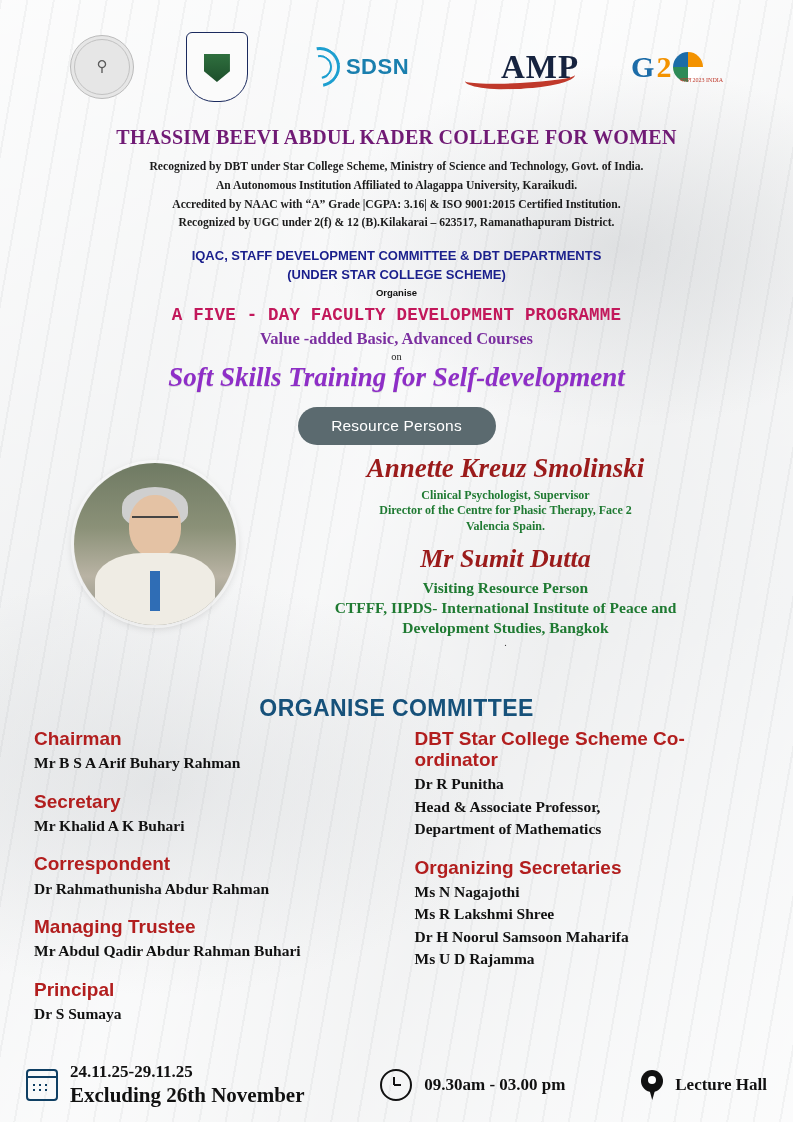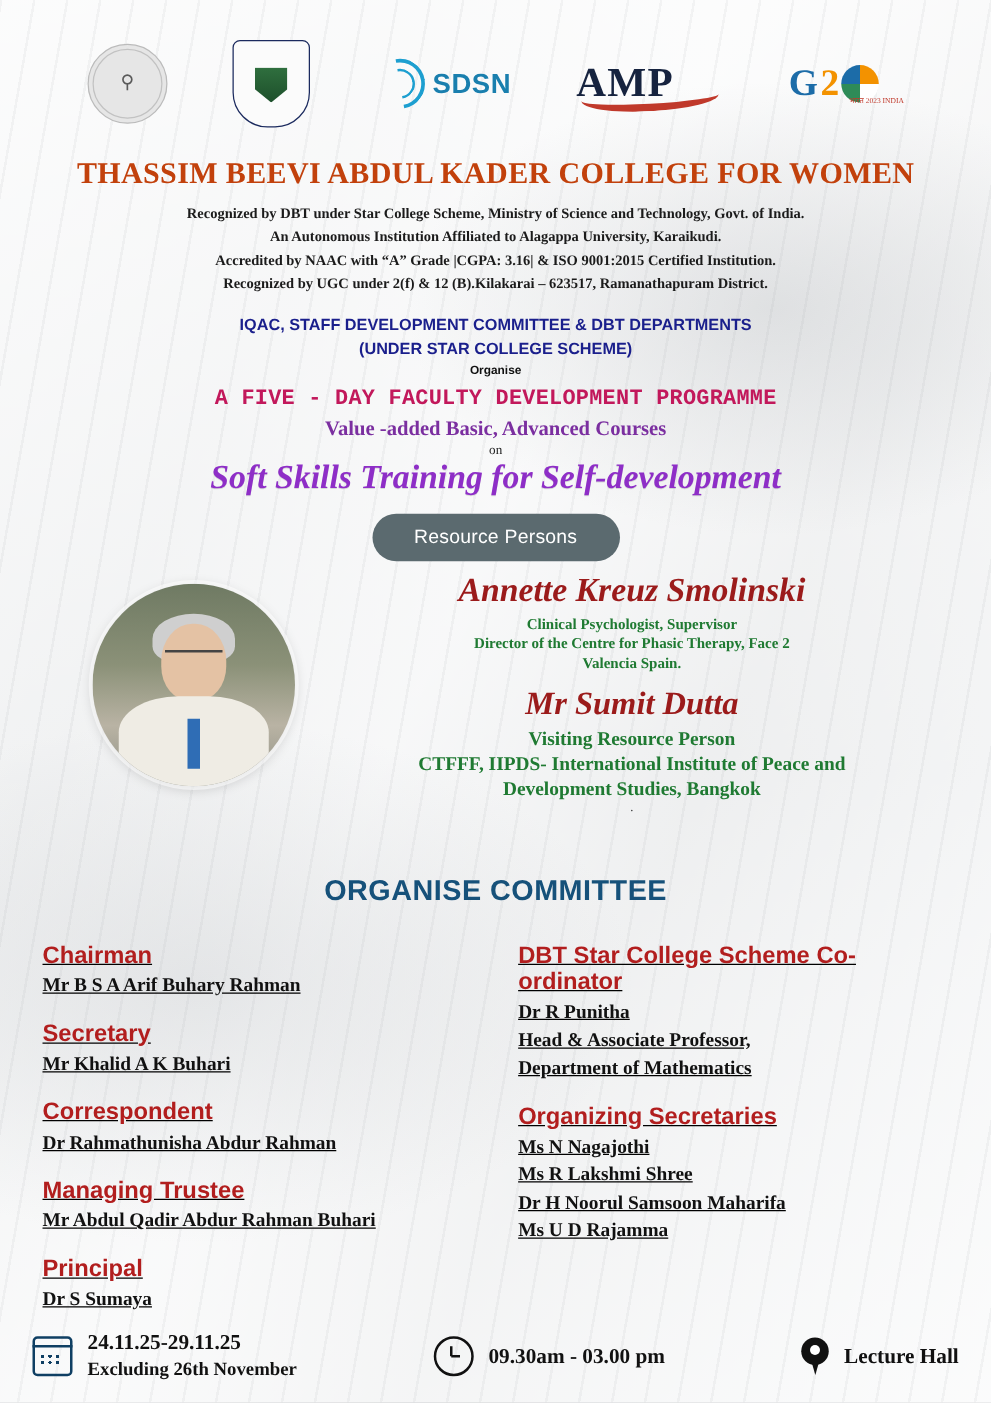--- a/index.html
+++ b/index.html
@@ -61,21 +61,21 @@
     width:34px;height:34px;border-radius:50%;
     border:3px solid #1d9fd0;border-left-color:transparent;border-bottom-color:transparent;
     transform:rotate(35deg);
     position:relative;
   }
   .sdsn .arcs:after{
     content:"";position:absolute;inset:5px;border-radius:50%;
     border:2.5px solid #1d9fd0;border-left-color:transparent;border-bottom-color:transparent;
   }
   .sdsn .txt{font-family:"Liberation Sans",sans-serif;font-weight:bold;font-size:22px;color:#1a7fae;letter-spacing:.5px;}
-  .amp{position:relative;width:118px;height:52px;display:flex;align-items:center;justify-content:flex-start;}
+  .amp{position:relative;width:118px;height:52px;display:flex;align-items:center;justify-content:flex-end;}
   .amp .word{
     font-family:"Liberation Serif",serif;font-weight:bold;font-size:33px;color:#16233f;letter-spacing:1px;
   }
   .amp .swoosh{
     position:absolute;bottom:4px;left:4px;right:4px;height:16px;
     border-bottom:6px solid #c0392b;border-radius:0 0 60% 60%;
     transform:skewY(-3deg);
   }
   .g20{display:flex;align-items:center;gap:2px;}
   .g20 .g{font-family:"Liberation Serif",serif;font-weight:bold;font-size:30px;color:#1c6ca8;}
@@ -85,22 +85,22 @@
     background:conic-gradient(#f39200 0 25%,#ffffff 25% 50%,#2e8b57 50% 75%,#1c6ca8 75% 100%);
     display:inline-block;
   }
   .g20 .sub{font-size:6px;color:#c0392b;margin-left:-26px;margin-top:26px;}
 
   
   .college-name{
     text-align:center;
     font-family:"Liberation Serif",serif;
     font-weight:bold;
-    font-size:24px;
-    color:#c2410c;
+    font-size:20px;
+    color:#701a75;
     letter-spacing:.3px;
     margin-top:18px;
   }
   .sub-lines{
     text-align:center;margin-top:9px;color:#1b1b1b;
     font-family:"Liberation Serif",serif;font-weight:bold;font-size:11.6px;line-height:1.62;
   }
   .org-block{
     text-align:center;margin-top:14px;color:#1a1f8c;
     font-family:"Liberation Sans",sans-serif;font-weight:bold;font-size:13px;line-height:1.45;
@@ -181,41 +181,41 @@
     color:#1f7a32;font-family:"Liberation Serif",serif;font-weight:bold;font-size:15.5px;line-height:1.28;margin-top:4px;
   }
   .dot{color:#333;font-size:10px;}
 
   
   .committee-title{
     text-align:center;color:#16517a;
     font-family:"Liberation Sans",sans-serif;font-weight:bold;font-size:23px;letter-spacing:.4px;
     margin-top:14px;
   }
-  .cols{display:flex;margin-top:28px;padding:0 34px;gap:18px;text-decoration:underline;}
+  .cols{display:flex;margin-top:6px;padding:0 34px;gap:18px;}
   .col{flex:1;}
   .col.right{padding-left:18px;}
   .role{
     color:#b21e1e;font-family:"Liberation Sans",sans-serif;font-weight:bold;font-size:19px;
     margin-top:16px;margin-bottom:3px;line-height:1.12;
   }
   .col .role:first-child{margin-top:0;}
   .person{
     color:#111;font-family:"Liberation Serif",serif;font-weight:bold;font-size:15.5px;line-height:1.45;
   }
 
   
   .footer{
     position:absolute;left:0;right:0;bottom:10px;height:54px;
     display:flex;align-items:center;justify-content:space-between;
     padding:0 26px;
   }
   .f-item{display:flex;align-items:center;gap:12px;}
   .f-text{font-family:"Liberation Serif",serif;font-weight:bold;font-size:17px;color:#111;line-height:1.22;}
-  .f-text .small{font-size:15px;}
+  .f-text .small{font-size:21px;}
   .icon-cal{
     width:28px;height:28px;border:2.4px solid #0f3f63;border-radius:4px;position:relative;
   }
   .icon-cal:before{
     content:"";position:absolute;left:-2px;right:-2px;top:5px;height:2.4px;background:#0f3f63;
   }
   .icon-cal:after{
     content:"";position:absolute;left:4px;top:12px;width:16px;height:9px;
     background:
       radial-gradient(circle 1.4px at 2px 2px,#0f3f63 99%,transparent),

